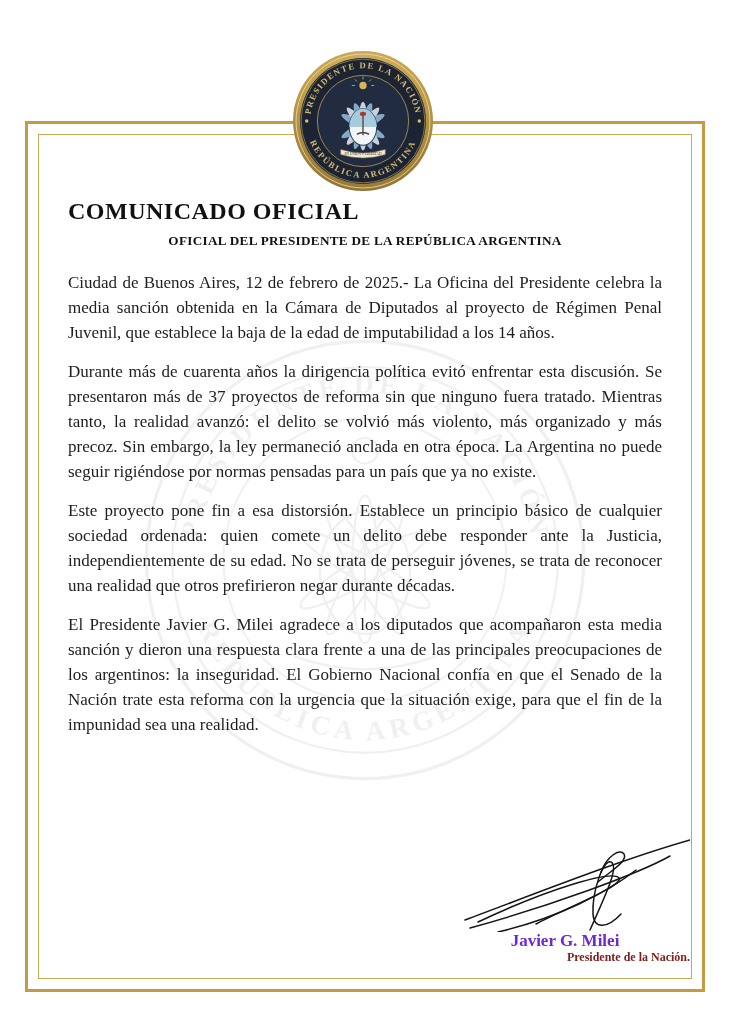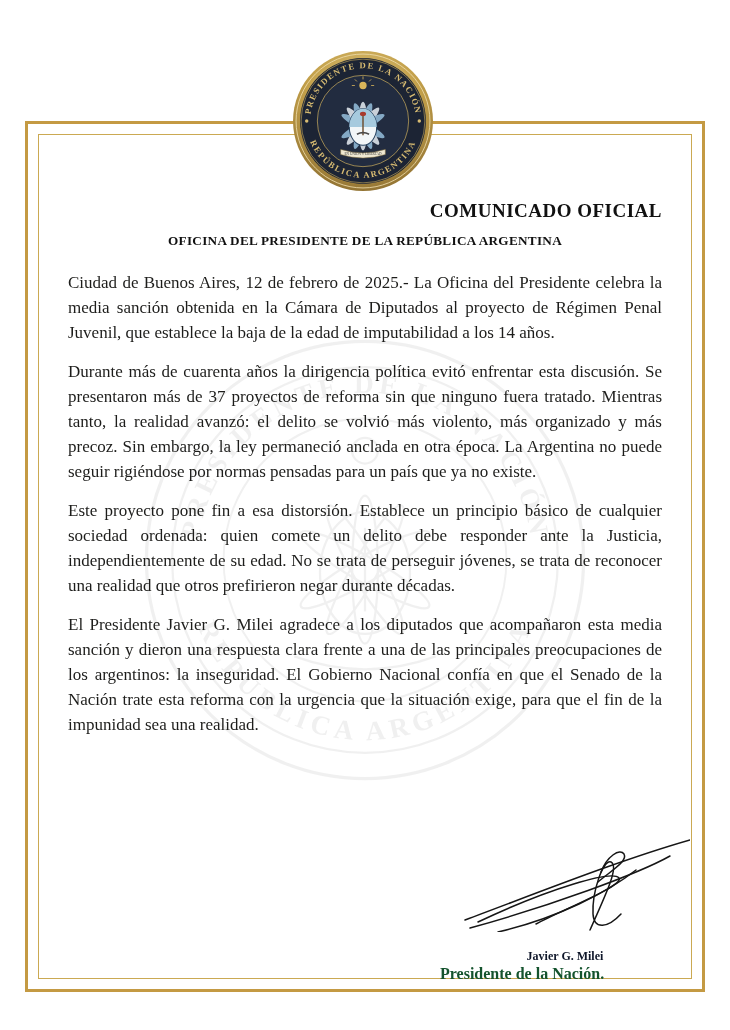--- a/index.html
+++ b/index.html
@@ -17,36 +17,36 @@
     position:absolute; left:38px; top:134px; width:654px; height:845px;
     border:1.5px solid #CBA952;
   }
   .watermark {
     position:absolute; left:140px; top:335px; width:450px; height:450px;
     opacity:0.13; pointer-events:none;
   }
   .seal { position:absolute; left:292px; top:50px; width:142px; height:142px; }
   .content { position:absolute; left:68px; top:196px; width:594px; }
   .title {
-    font-size:19px; font-weight:bold; text-align:right; line-height:30px;
+    font-size:24px; font-weight:bold; text-align:left; line-height:30px;
     letter-spacing:0.5px; color:#111;
   }
   .subtitle {
     font-size:13.2px; font-weight:bold; text-align:center; line-height:16px;
     margin-top:7px; letter-spacing:0.3px; color:#111;
   }
   .content p {
     font-size:17px; line-height:25px; text-align:justify; color:#1d1d1b;
   }
   .content p.first { margin-top:21px; }
   .content p + p { margin-top:14px; }
   .signature-block { position:absolute; left:440px; top:828px; width:250px; }
   .signature-scrawl { display:block; width:250px; height:104px; }
-  .sig-name   { font-size:12px; font-weight:bold; text-align:center; line-height:17px; color:#0f172a;margin-top:16px; }
-  .sig-role   { font-size:16px; font-weight:bold; text-align:left; line-height:17px; color:#14532d; }
+  .sig-name   { font-size:17px; font-weight:bold; text-align:center; line-height:17px; color:#6d28d9; }
+  .sig-role   { font-size:12px; font-weight:bold; text-align:right; line-height:17px; color:#7f1d1d; }
 </style>
 </head>
 <body>
 
 <div class="page">
 
   <div class="border-outer"></div>
   <div class="border-inner"></div>
 
   <div class="watermark">
@@ -137,21 +137,21 @@
 
       <g>
         <path d="M 48 98 Q 70 105 92 98 L 92 103 Q 70 110 48 103 Z" fill="#EFE8D2" stroke="#8A7340" stroke-width="0.5"></path>
         <text x="70" y="103.2" font-size="3.4" text-anchor="middle" fill="#3a3a3a" font-family="Liberation Serif, DejaVu Serif, serif">EN UNIÓN Y LIBERTAD</text>
       </g>
     </svg>
   </div>
 
   <div class="content">
     <h1 class="title">COMUNICADO OFICIAL</h1>
-    <h2 class="subtitle">OFICINA DEL PRESIDENTE DE LA REPÚBLICA ARGENTINA</h2>
+    <h2 class="subtitle">OFICIAL DEL PRESIDENTE DE LA REPÚBLICA ARGENTINA</h2>
     <p class="first">Ciudad de Buenos Aires, 12 de febrero de 2025.- La Oficina del Presidente celebra la media sanción obtenida en la Cámara de Diputados al proyecto de Régimen Penal Juvenil, que establece la baja de la edad de imputabilidad a los 14 años.</p>
     <p>Durante más de cuarenta años la dirigencia política evitó enfrentar esta discusión. Se presentaron más de 37 proyectos de reforma sin que ninguno fuera tratado. Mientras tanto, la realidad avanzó: el delito se volvió más violento, más organizado y más precoz. Sin embargo, la ley permaneció anclada en otra época. La Argentina no puede seguir rigiéndose por normas pensadas para un país que ya no existe.</p>
     <p>Este proyecto pone fin a esa distorsión. Establece un principio básico de cualquier sociedad ordenada: quien comete un delito debe responder ante la Justicia, independientemente de su edad. No se trata de perseguir jóvenes, se trata de reconocer una realidad que otros prefirieron negar durante décadas.</p>
     <p>El Presidente Javier G. Milei agradece a los diputados que acompañaron esta media sanción y dieron una respuesta clara frente a una de las principales preocupaciones de los argentinos: la inseguridad. El Gobierno Nacional confía en que el Senado de la Nación trate esta reforma con la urgencia que la situación exige, para que el fin de la impunidad sea una realidad.</p>
   </div>
 
   <div class="signature-block">
     <svg class="signature-scrawl" viewBox="0 0 250 104">
       <g fill="none" stroke="#161616" stroke-width="1.5" stroke-linecap="round">
         <path d="M 25 92 C 100 64, 180 32, 250 12"></path>

